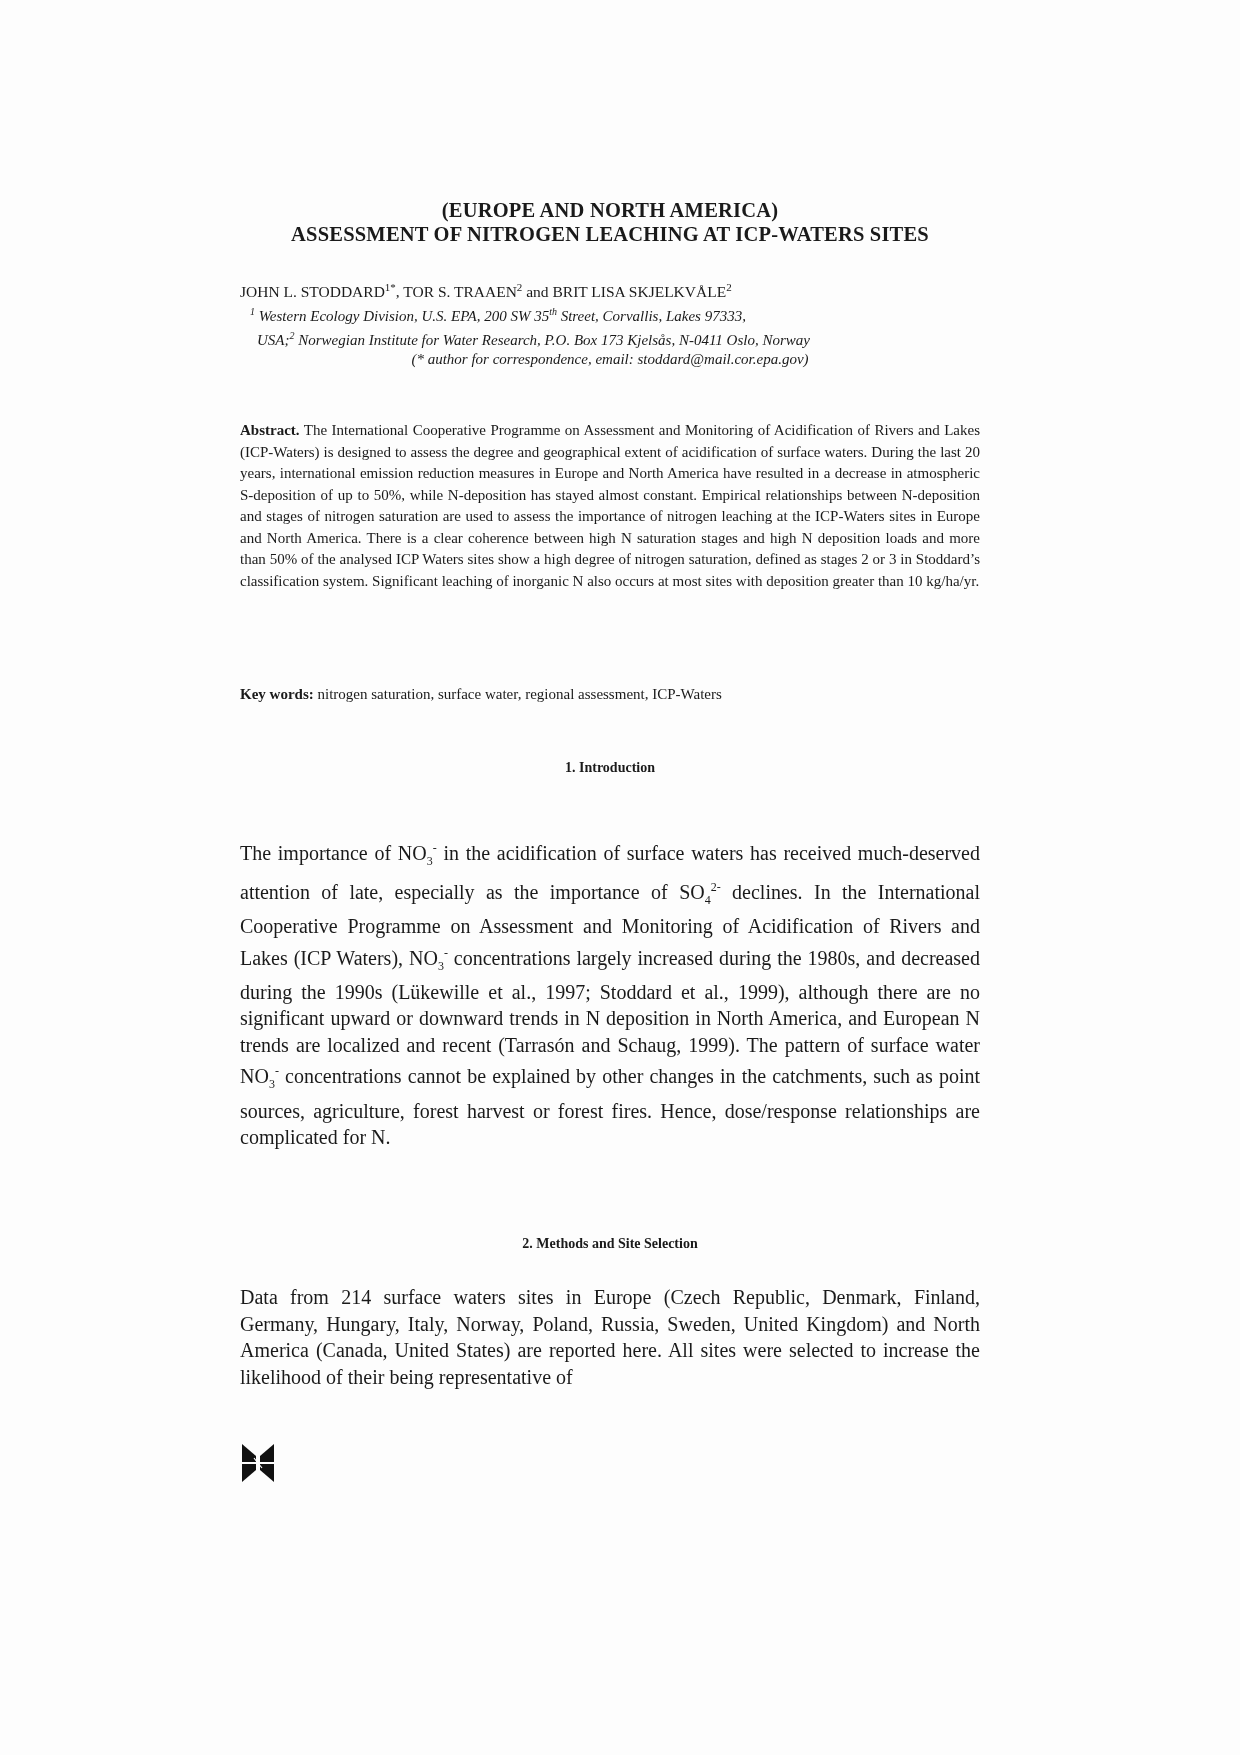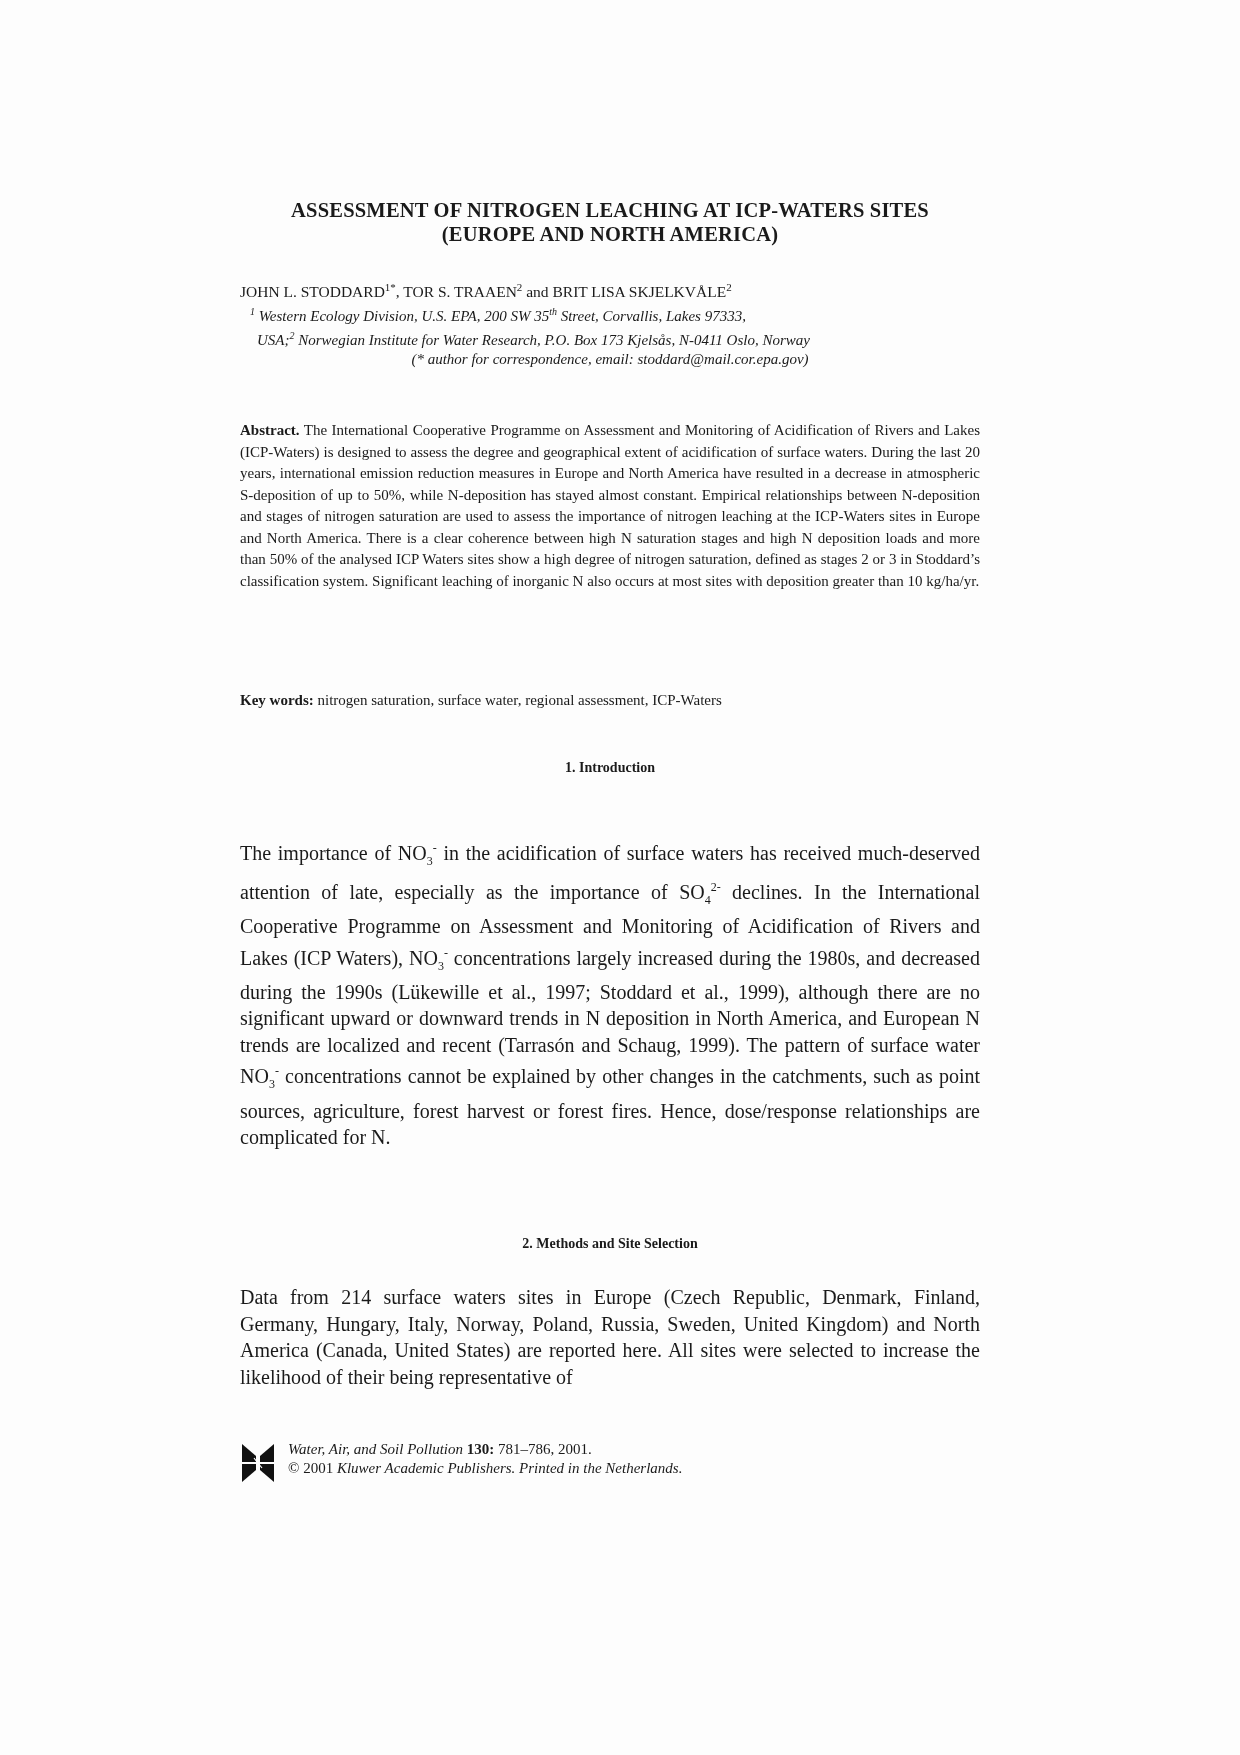--- a/index.html
+++ b/index.html
@@ -8,21 +8,21 @@
     .col { position: absolute; left: 240px; width: 740px; }
     .title { top: 198px; text-align: center; font-weight: bold; font-size: 20.5px; line-height: 24px; letter-spacing: 0.2px; }
     .authors { top: 277px; text-align: left; font-size: 15.5px; line-height: 20px; }
     .authors sup { font-size: 11px; }
     .affil { top: 302px; font-style: italic; font-size: 15px; line-height: 19px; text-align: center; }
     .affil sup { font-size: 10px; font-style: italic; }
     .affil .l1 { text-align: left; padding-left: 10px; }
     .affil .l2 { text-align: left; padding-left: 0px; margin-left: 17px; }
     .abstract { top: 420px; font-size: 15px; line-height: 21.5px; text-align: justify; }
     .abstract b { font-weight: bold; }
-    .keywords { top: 684px; font-size: 15px; line-height: 20px; margin-top: 6px; }
+    .keywords { top: 684px; font-size: 15px; line-height: 20px; }
     .h1 { position: absolute; left: 240px; width: 740px; text-align: center; font-weight: bold; font-size: 14px; }
     .h1.intro { top: 760px; }
     .h1.methods { top: 1236px; }
     .body { font-size: 20px; line-height: 26.5px; text-align: justify; }
     .body.p1 { top: 807px; margin-top: 28px; }
     .body.p2 { top: 1099px; text-indent: 30px; }
     .body.p3 { top: 1284px; }
     .body sub { font-size: 12px; }
     .body sup { font-size: 12px; }
     .footer { position: absolute; left: 240px; top: 1440px; width: 740px; height: 60px; }
@@ -30,22 +30,22 @@
     .foot-text { position: absolute; left: 48px; top: 0; font-size: 15px; line-height: 19px; }
     .foot-text i { font-style: italic; }
     .foot-text b { font-weight: bold; }
   </style>
 </head>
 <body>
 
 <div class="page">
 
   <div class="col title">
+    <div>(EUROPE AND NORTH AMERICA)</div>
     <div>ASSESSMENT OF NITROGEN LEACHING AT ICP-WATERS SITES</div>
-    <div>(EUROPE AND NORTH AMERICA)</div>
   </div>
 
   <div class="col authors">
     <span>JOHN L. STODDARD</span><sup>1*</sup><span>, TOR S. TRAAEN</span><sup>2</sup><span> and BRIT LISA SKJELKVÅLE</span><sup>2</sup>
   </div>
 
   <div class="col affil">
     <div class="l1"><sup>1</sup><span> Western Ecology Division, U.S. EPA, 200 SW 35</span><sup>th</sup><span> Street, Corvallis, Lakes   97333,</span></div>
     <div class="l2"><span>USA;</span><sup>2</sup><span> Norwegian Institute for Water Research, P.O. Box 173 Kjelsås, N-0411 Oslo, Norway</span></div>
     <div>(* author for correspondence, email: stoddard@mail.cor.epa.gov)</div>
@@ -69,19 +69,15 @@
   <div class="col body p3">Data from 214 surface waters sites in Europe (Czech Republic, Denmark, Finland, Germany, Hungary, Italy, Norway, Poland, Russia, Sweden, United Kingdom) and North America (Canada, United States) are reported here. All sites were selected to increase the likelihood of their being representative of</div>
 
   <div class="footer">
     <svg class="logo" viewBox="0 0 36 42">
       <path d="M2 2 L16 14 L16 20 L2 20 Z" fill="#111"></path>
       <path d="M34 2 L20 14 L20 20 L34 20 Z" fill="#111"></path>
       <path d="M2 22 L16 22 L16 28 L2 40 Z" fill="#111"></path>
       <path d="M34 22 L20 22 L20 28 L34 40 Z" fill="#111"></path>
       <path d="M14 16 L22 26" stroke="#fff" stroke-width="1.2"></path>
     </svg>
-    <div class="foot-text">
-      <div><i>Water, Air, and Soil Pollution</i><b> 130:</b><span> 781–786, 2001.</span></div>
-      <div><span>© 2001 </span><i>Kluwer Academic Publishers. Printed in the Netherlands.</i></div>
-    </div>
   </div>
 
 </div>
 
 </body></html>

